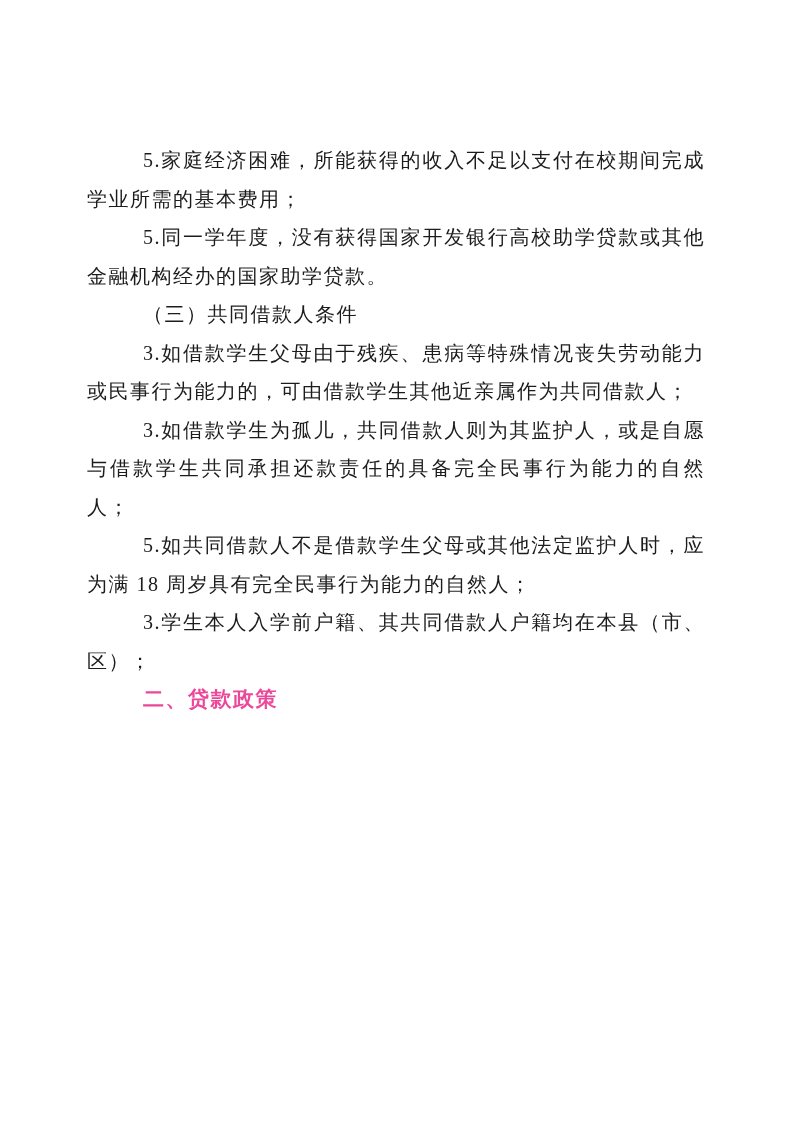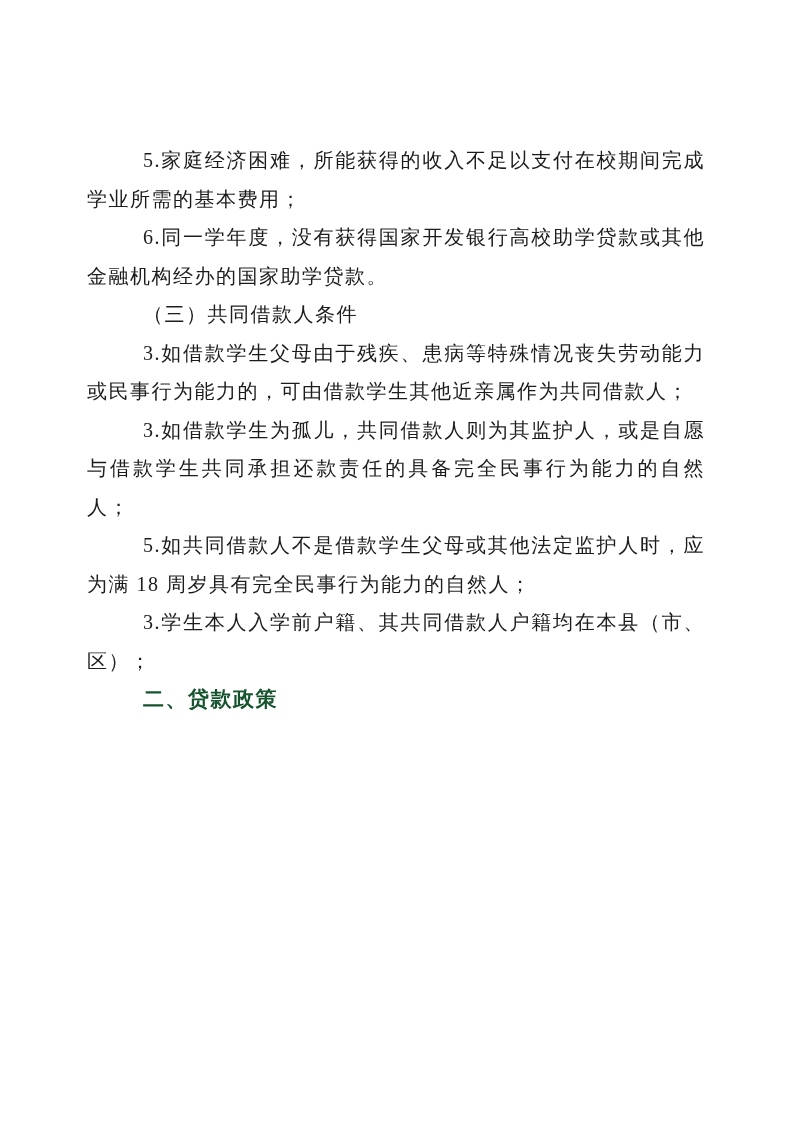--- a/index.html
+++ b/index.html
@@ -35,31 +35,31 @@
     word-break: normal;
   }
   p.heading {
     margin: 0;
     padding: 0;
     font-family: "Liberation Sans", "DejaVu Sans", sans-serif;
     font-size: 21px;
     font-weight: bold;
     line-height: 38.5px;
     letter-spacing: 1.5px;
-    color: #14532d;
+    color: #ec4899;
     text-indent: 56px;
   }
 </style>
 </head>
 <body>
 
 <div class="page" style="background: rgb(255, 255, 255);">
   <div class="content">
       <p class="body">5.家庭经济困难，所能获得的收入不足以支付在校期间完成学业所需的基本费用；</p>
-      <p class="body">6.同一学年度，没有获得国家开发银行高校助学贷款或其他金融机构经办的国家助学贷款。</p>
+      <p class="body">5.同一学年度，没有获得国家开发银行高校助学贷款或其他金融机构经办的国家助学贷款。</p>
       <p class="body">（三）共同借款人条件</p>
       <p class="body">3.如借款学生父母由于残疾、患病等特殊情况丧失劳动能力或民事行为能力的，可由借款学生其他近亲属作为共同借款人；</p>
       <p class="body">3.如借款学生为孤儿，共同借款人则为其监护人，或是自愿与借款学生共同承担还款责任的具备完全民事行为能力的自然人；</p>
       <p class="body">5.如共同借款人不是借款学生父母或其他法定监护人时，应为满 18 周岁具有完全民事行为能力的自然人；</p>
       <p class="body">3.学生本人入学前户籍、其共同借款人户籍均在本县（市、区）；</p>
       <p class="heading">二、贷款政策</p>
     </div>
 </div>
 
 </body></html>

